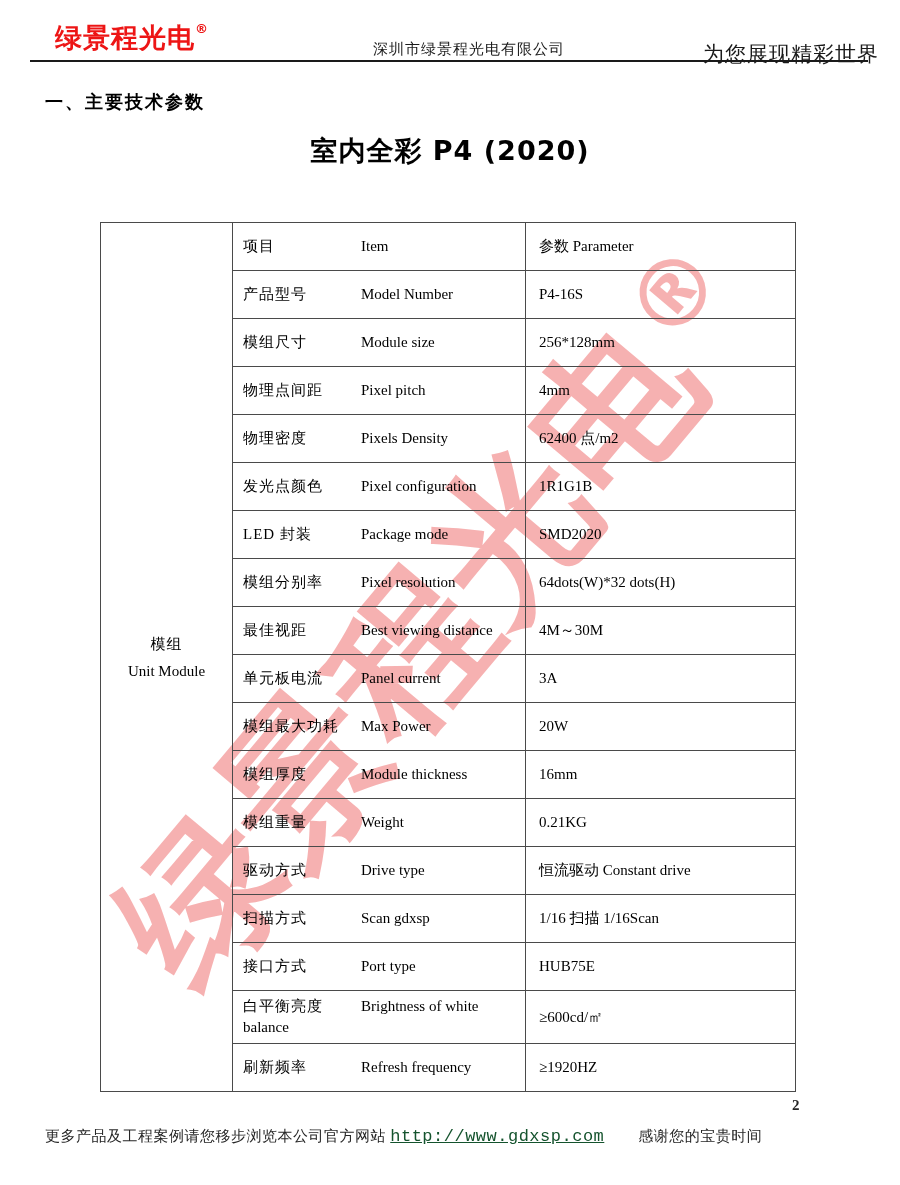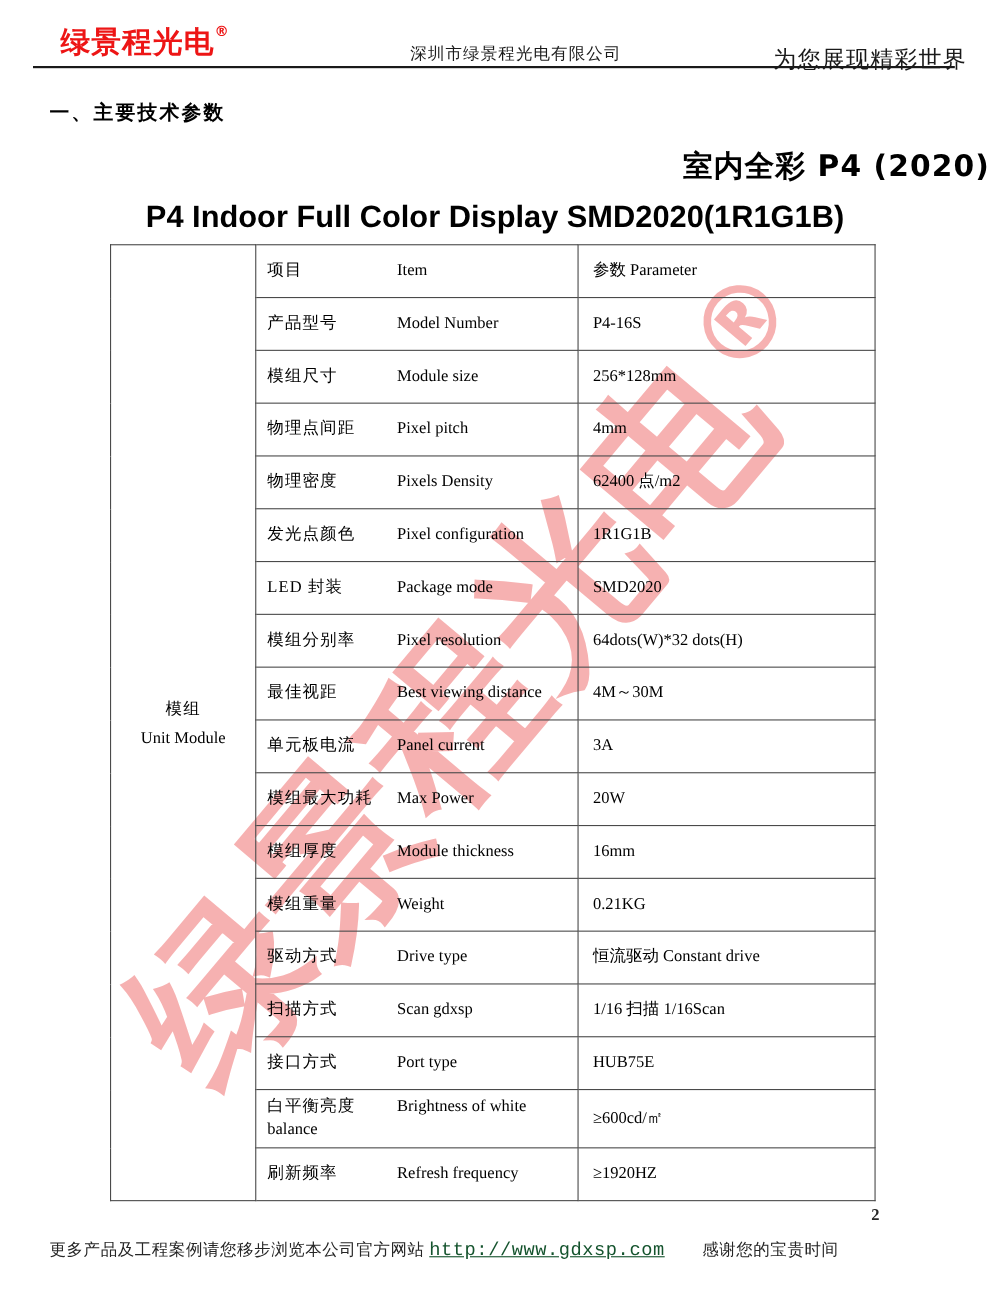--- a/index.html
+++ b/index.html
@@ -28,21 +28,21 @@
     position:absolute; left:30px; top:60px; width:838px; height:2px; background:#1a1a1a;
   }
 
   
   .section-heading {
     position:absolute; left:45px; top:90px;
     font-family:"DejaVu Sans","Liberation Sans",sans-serif;
     font-weight:bold; font-size:18px; letter-spacing:2px; color:#000;
   }
   .title-cn {
-    position:absolute; left:0; top:133px; width:900px; text-align:right;
+    position:absolute; left:0; top:133px; width:900px; text-align:center;
     font-family:"DejaVu Sans","Liberation Sans",sans-serif;
     font-weight:bold; font-size:27px; letter-spacing:1px;
   }
   .title-en {
     position:absolute; left:0; top:181px; width:900px; text-align:center;
     font-family:"Liberation Sans","DejaVu Sans",sans-serif;
     font-weight:bold; font-size:28px;
   }
 
   
@@ -97,21 +97,20 @@
 
 <div class="page">
 
   <div class="logo"><span>绿景程光电</span><sup>®</sup></div>
   <div class="company">深圳市绿景程光电有限公司</div>
   <div class="slogan">为您展现精彩世界</div>
   <div class="header-rule"></div>
 
   <div class="section-heading">一、主要技术参数</div>
   <div class="title-cn">室内全彩 P4 (2020)</div>
-  <div class="title-en">P4 Indoor Full Color Display SMD2020(1R1G1B)</div>
 
   <div class="watermark"><span>绿景程光电</span><span class="wm-reg">®</span></div>
 
   <table class="spec-table">
     <colgroup>
         <col class="col-group">
         <col class="col-label">
         <col class="col-value">
       </colgroup>
     <tbody>

